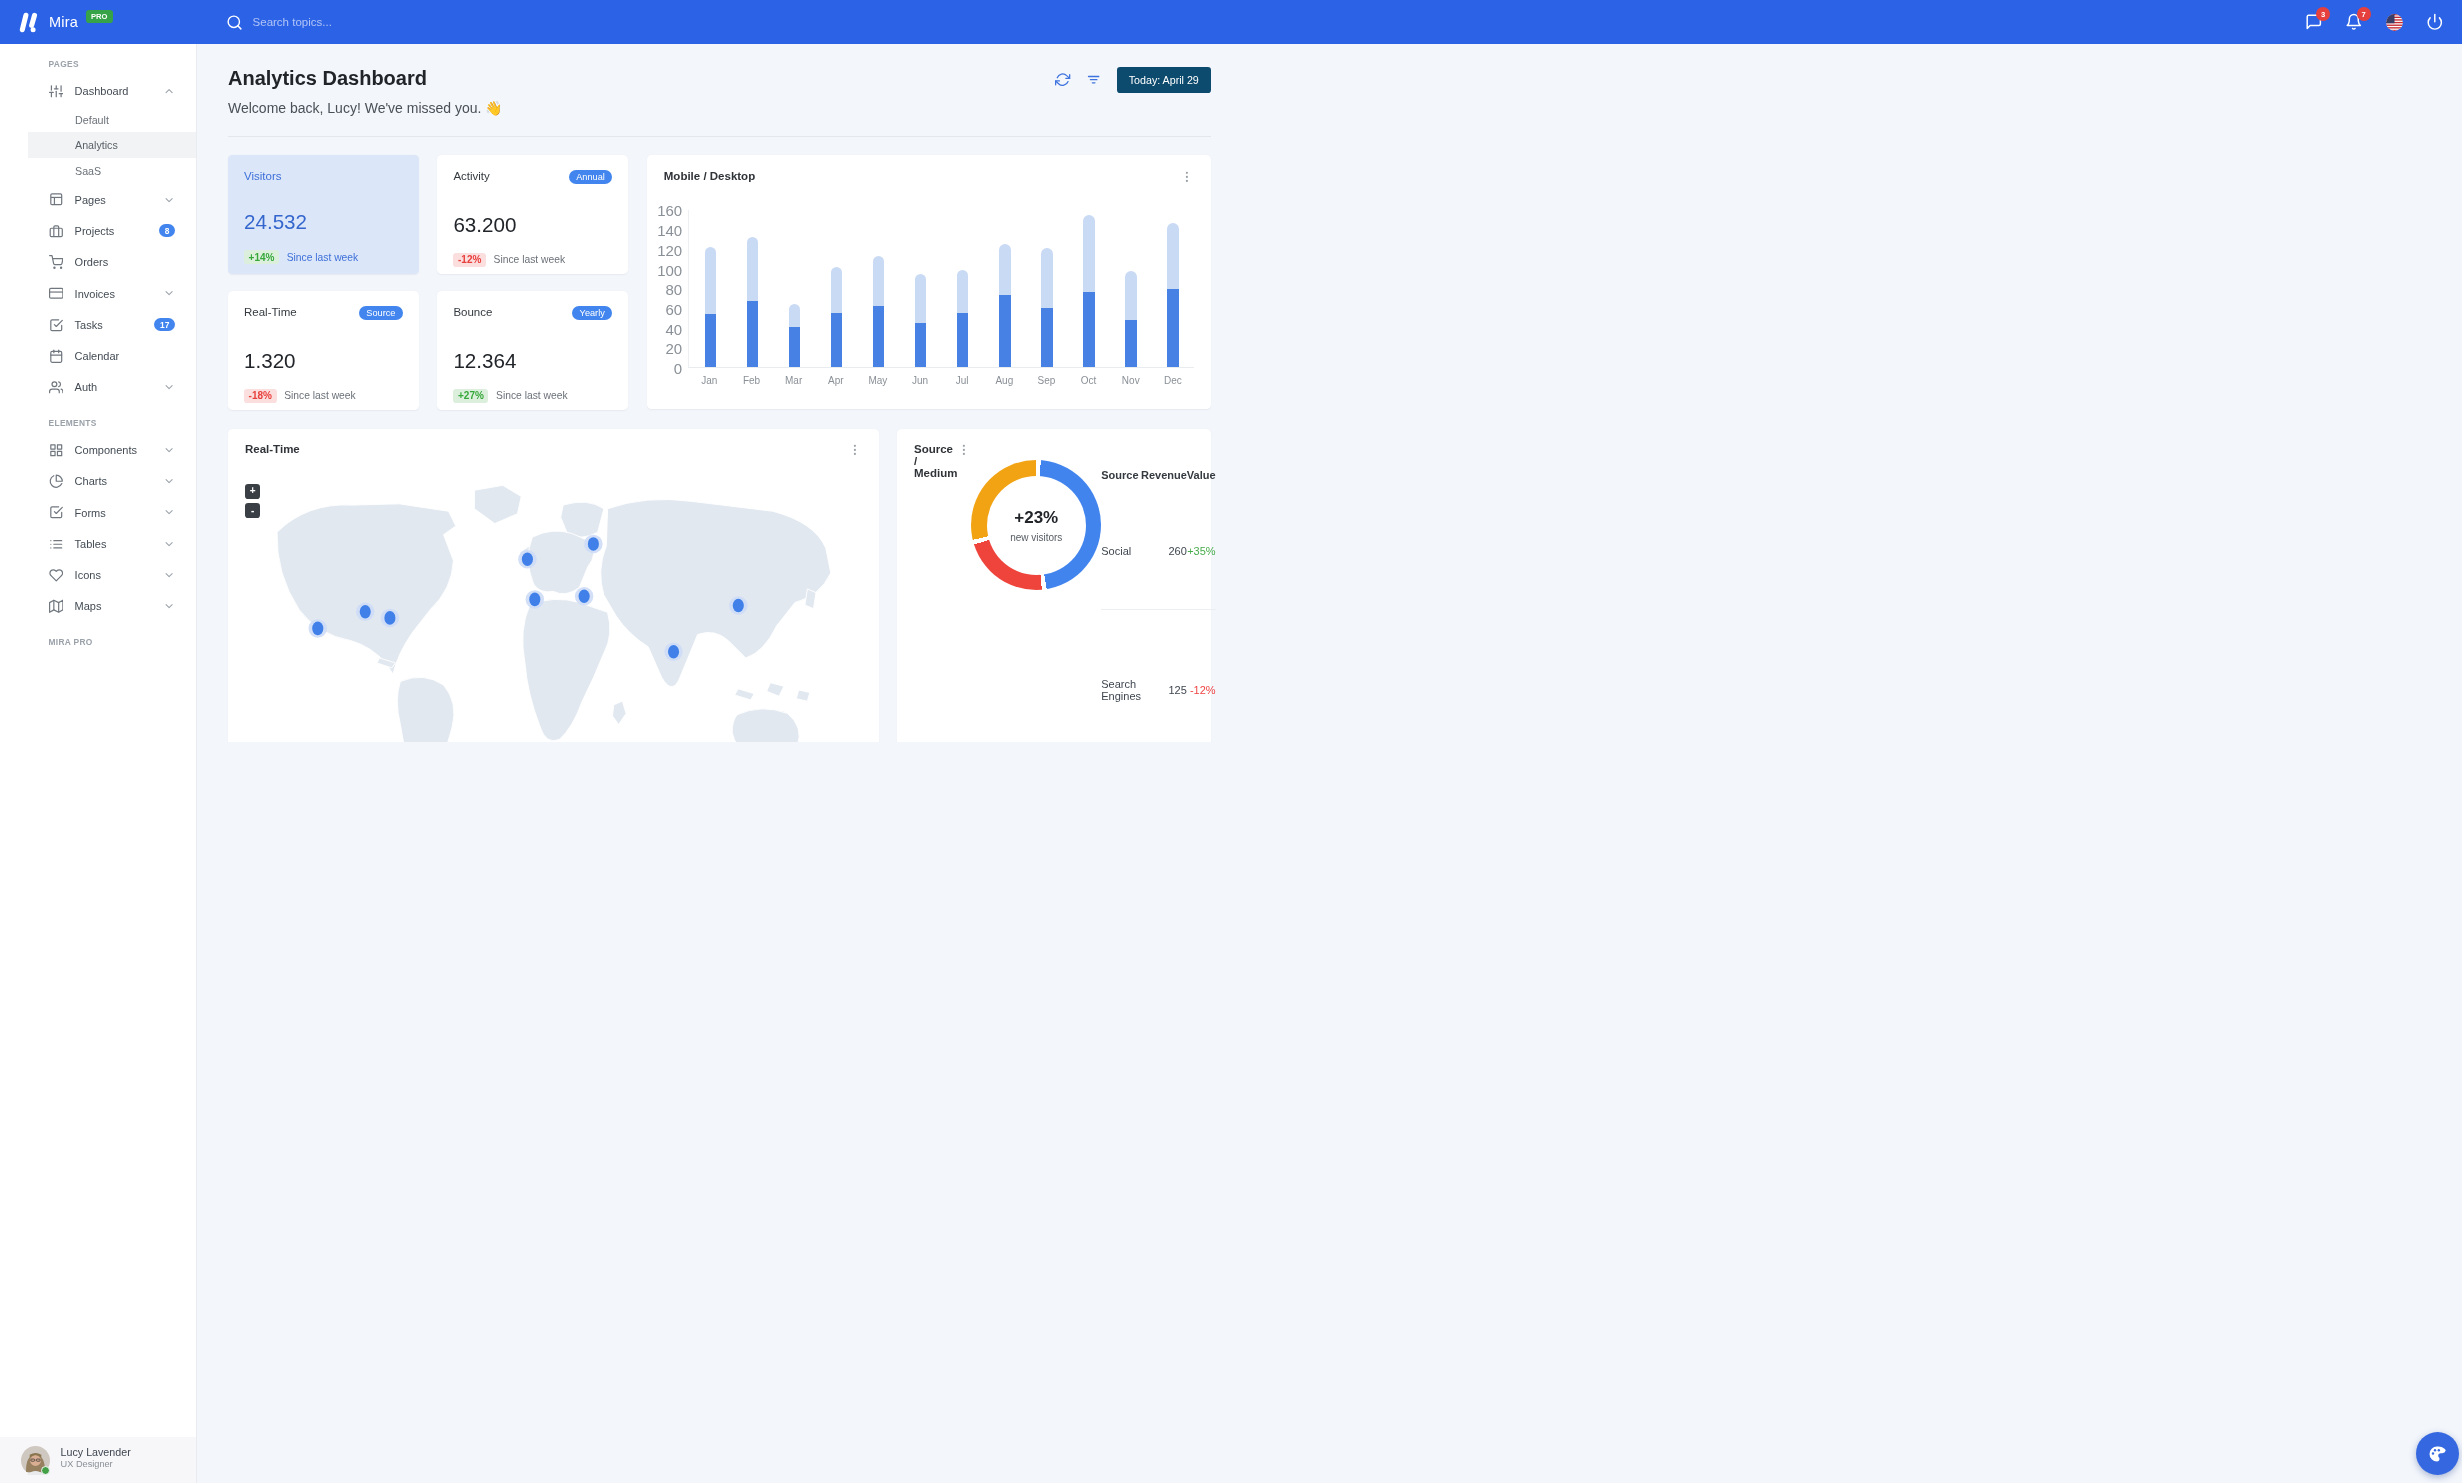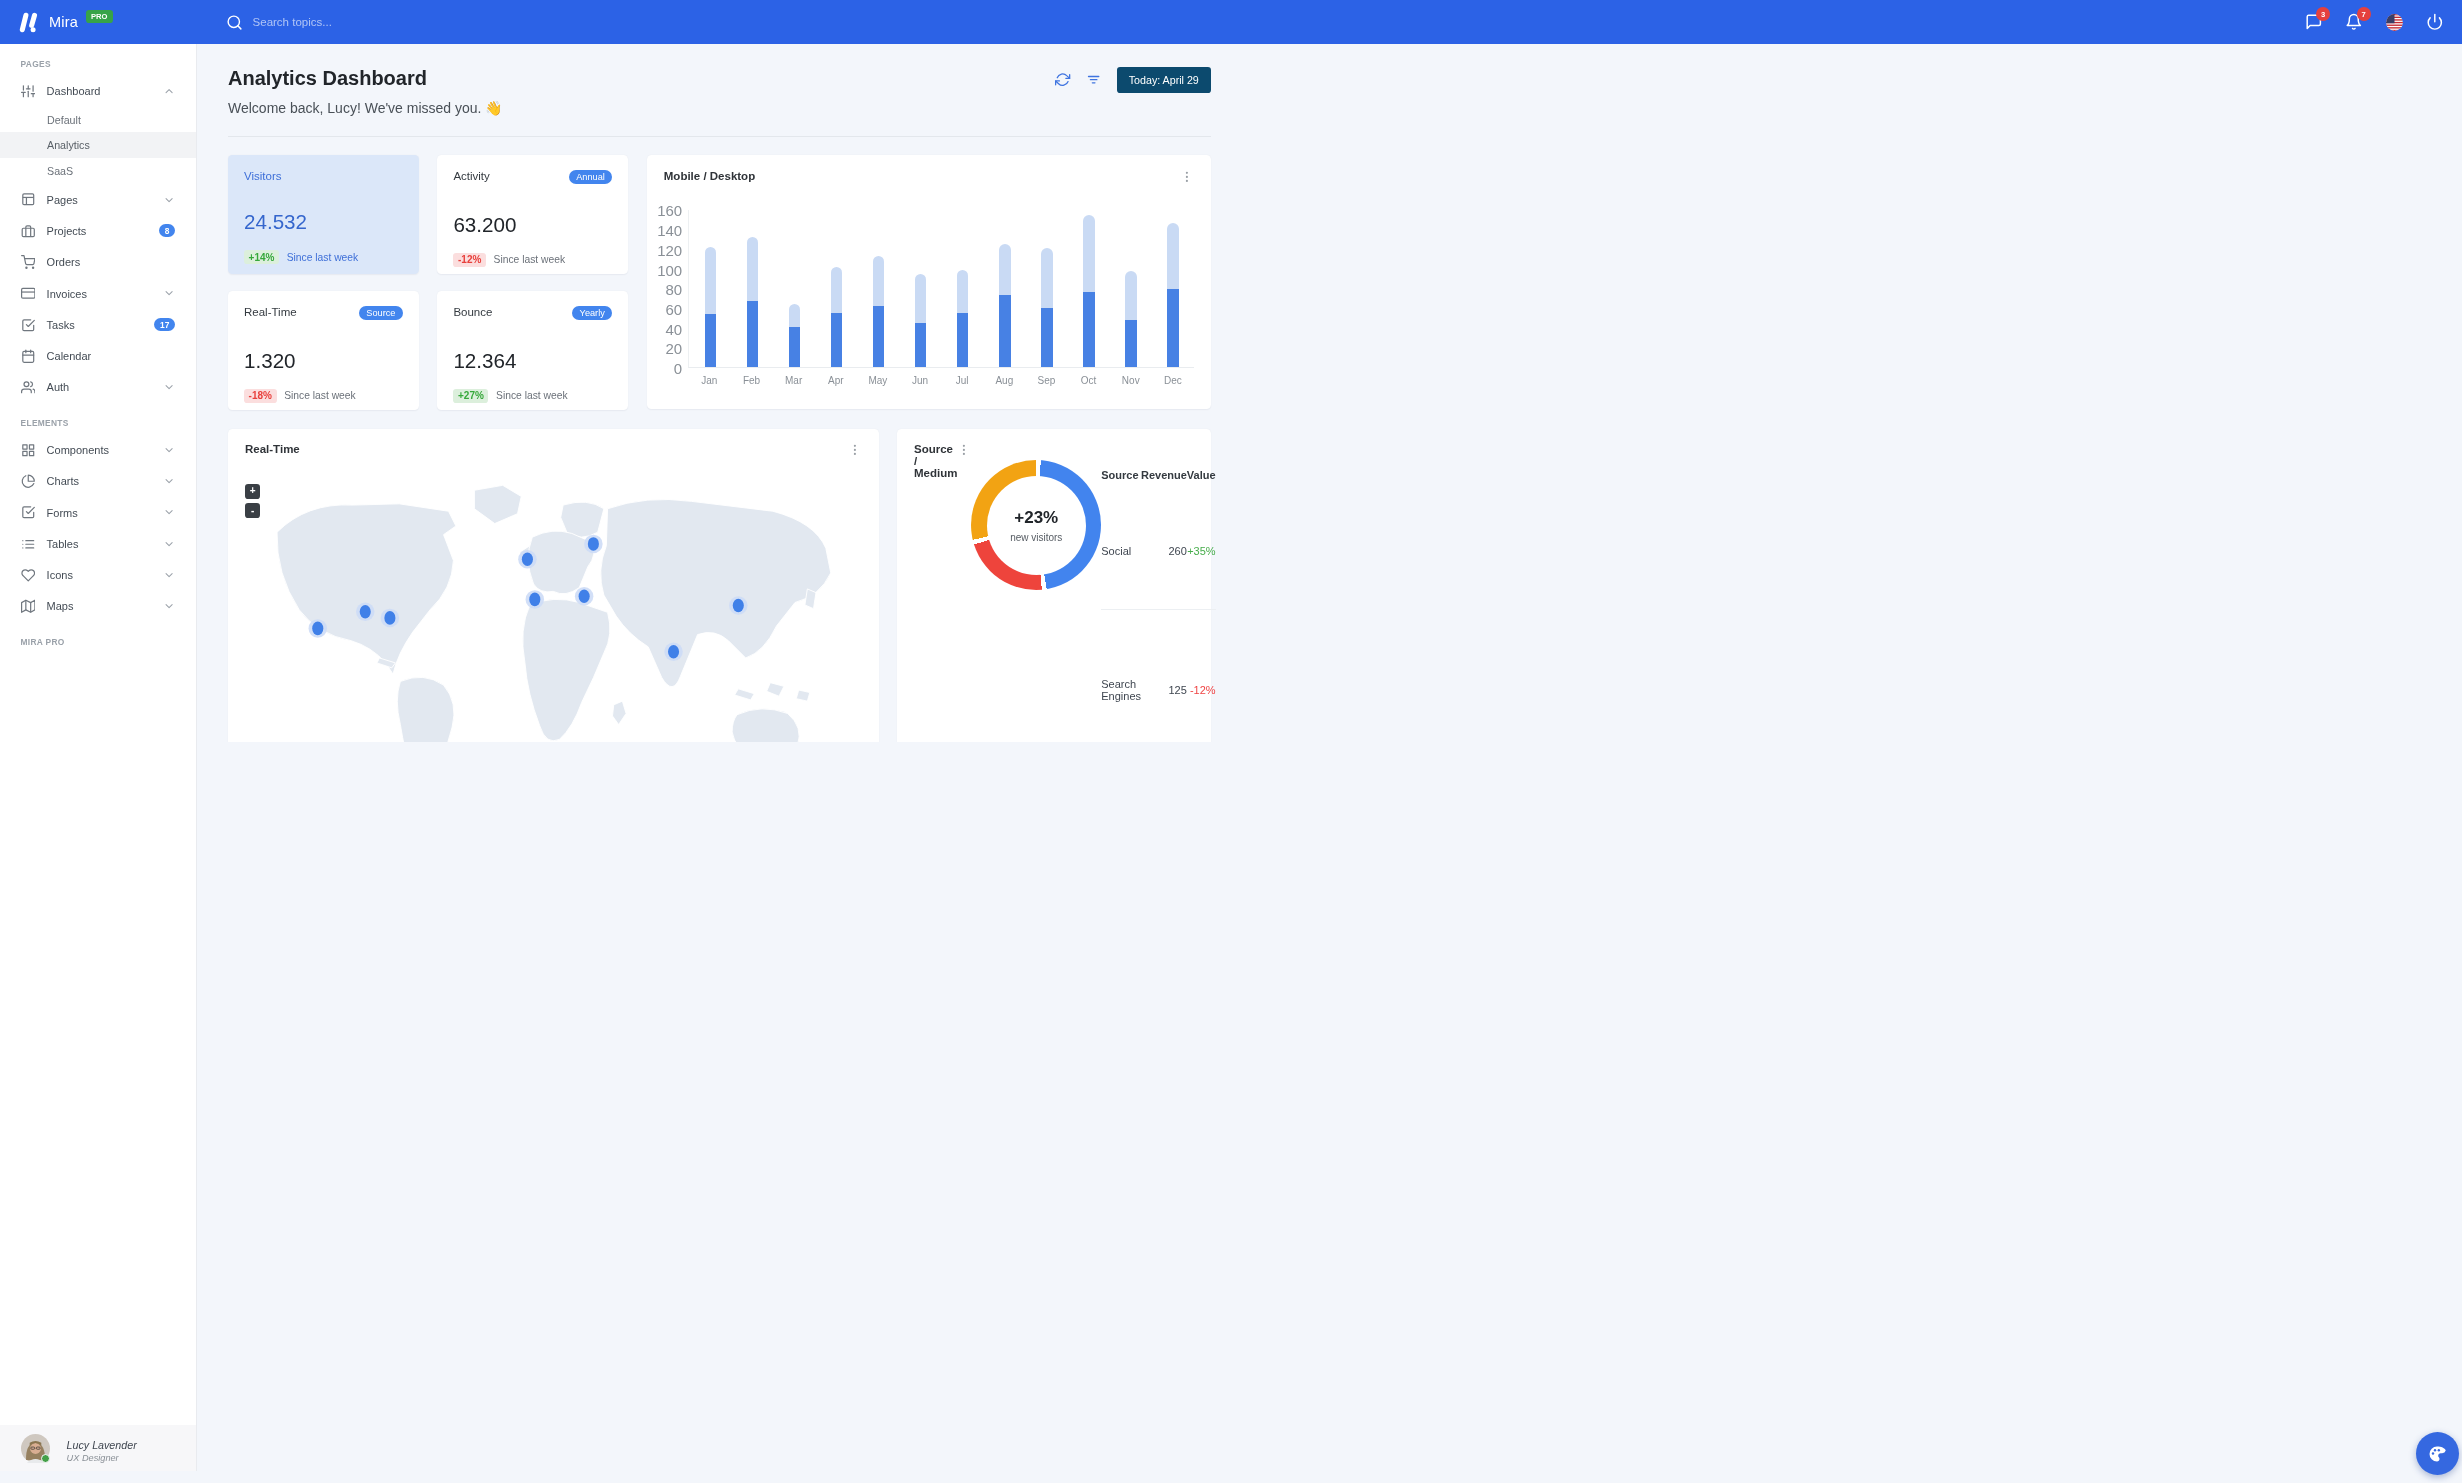--- a/index.html
+++ b/index.html
@@ -19,33 +19,33 @@
                       font-family:inherit; }
   .nav-search input::placeholder { color:rgba(255,255,255,.62); }
   .nav-right { margin-left:auto; display:flex; align-items:center; gap:23px; }
   .nav-icon { position:relative; color:#fff; cursor:pointer; display:flex; }
   .nav-badge { position:absolute; top:-6.1px; right:-7.6px; background:#e5403d; color:#fff; font-size:7.6px;
                font-weight:700; min-width:13.8px; height:13.8px; border-radius:6.9px; display:flex;
                align-items:center; justify-content:center; padding:0 3.1px; }
   .flag-wrap { width:17px; height:17px; border-radius:50%; overflow:hidden; }
 
   
-  .sidebar { position:fixed; top:44px; left:0; bottom:12px; width:197px; background:#fff;
-             border-right:0.8px solid #e9ebef; z-index:40; }
+  .sidebar { position:fixed; top:44px; left:0; bottom:0; width:197px; background:#fff;
+             border-right:0.8px solid #e9ebef; z-index:40;padding-left:28px; }
   .side-label { padding:15.3px 20.6px 6.1px; font-size:8.4px; font-weight:700; letter-spacing:0.3px; color:#9aa1a9; }
   .side-item { display:flex; align-items:center; gap:11.5px; padding:8.4px 20.6px; font-size:11px;
                color:#434b54; cursor:pointer; }
   .side-item .s-icon { color:#70777f; flex:none; display:flex; }
   .side-item .chev { margin-left:auto; color:#9aa1a9; display:flex; }
   .side-pill { margin-left:auto; background:#4285ee; color:#fff; font-size:8.4px; font-weight:600;
                padding:1.5px 6.1px; border-radius:7.6px; }
   .side-sub { padding:6.9px 20.6px 6.9px 47px; font-size:10.7px; color:#6b7179; cursor:pointer; }
   .side-sub.active { background:#f2f3f5; color:#585f66; }
   .side-footer { position:absolute; left:0; right:0; bottom:0; background:#f7f7f9; padding:8.4px 20.6px;
-                 display:flex; align-items:flex-end; gap:17px; cursor:pointer;font-style:italic; }
+                 display:flex; align-items:flex-start; gap:11px; cursor:pointer; }
   .avatar { position:relative; width:29px; height:29px; flex:none; }
   .avatar .ring { width:29px; height:29px; border-radius:50%; overflow:hidden; }
   .status-dot { position:absolute; right:-0.8px; bottom:-0.8px; width:9.2px; height:9.2px; background:#43a047;
                 border:1.5px solid #f7f7f9; border-radius:50%; }
   .sf-name { font-size:10.7px; color:#3f4650; font-weight:500; }
   .sf-role { font-size:9.2px; color:#8a9097; margin-top:1.5px; }
 
   
   .main { margin-left:197px; padding:67px 20px 0 31px; }
   .page-head { display:flex; align-items:flex-start; }

